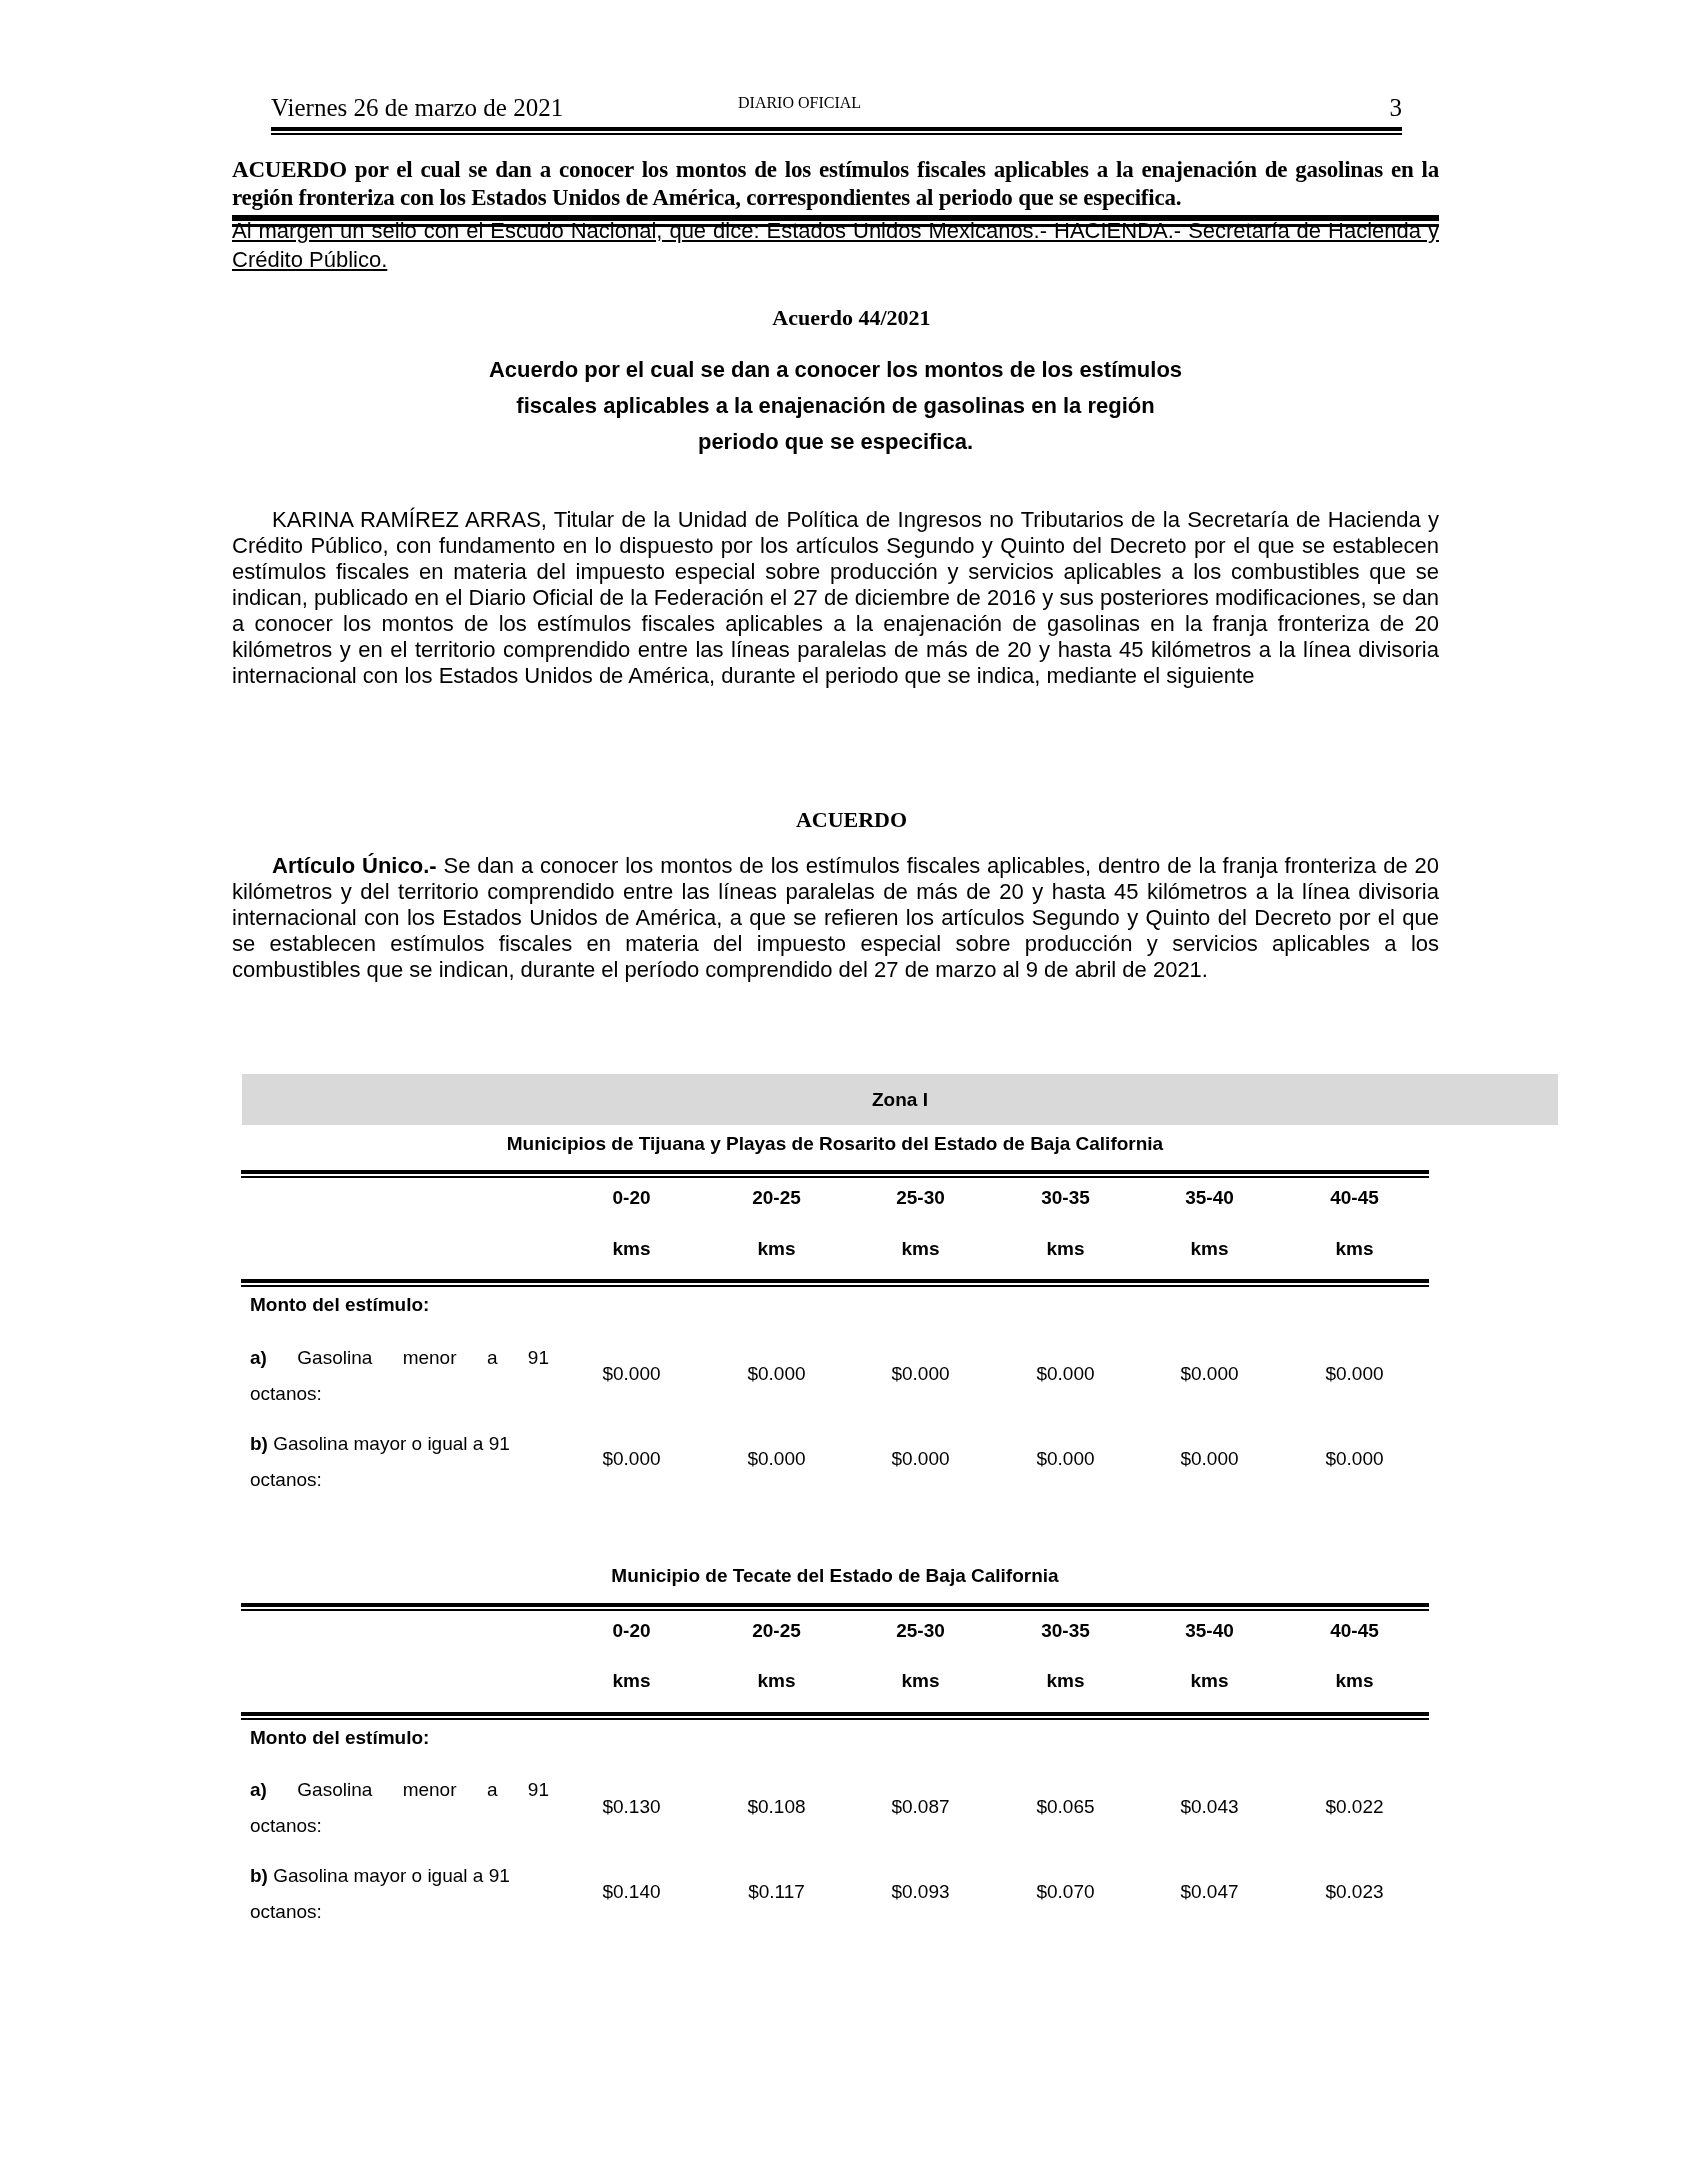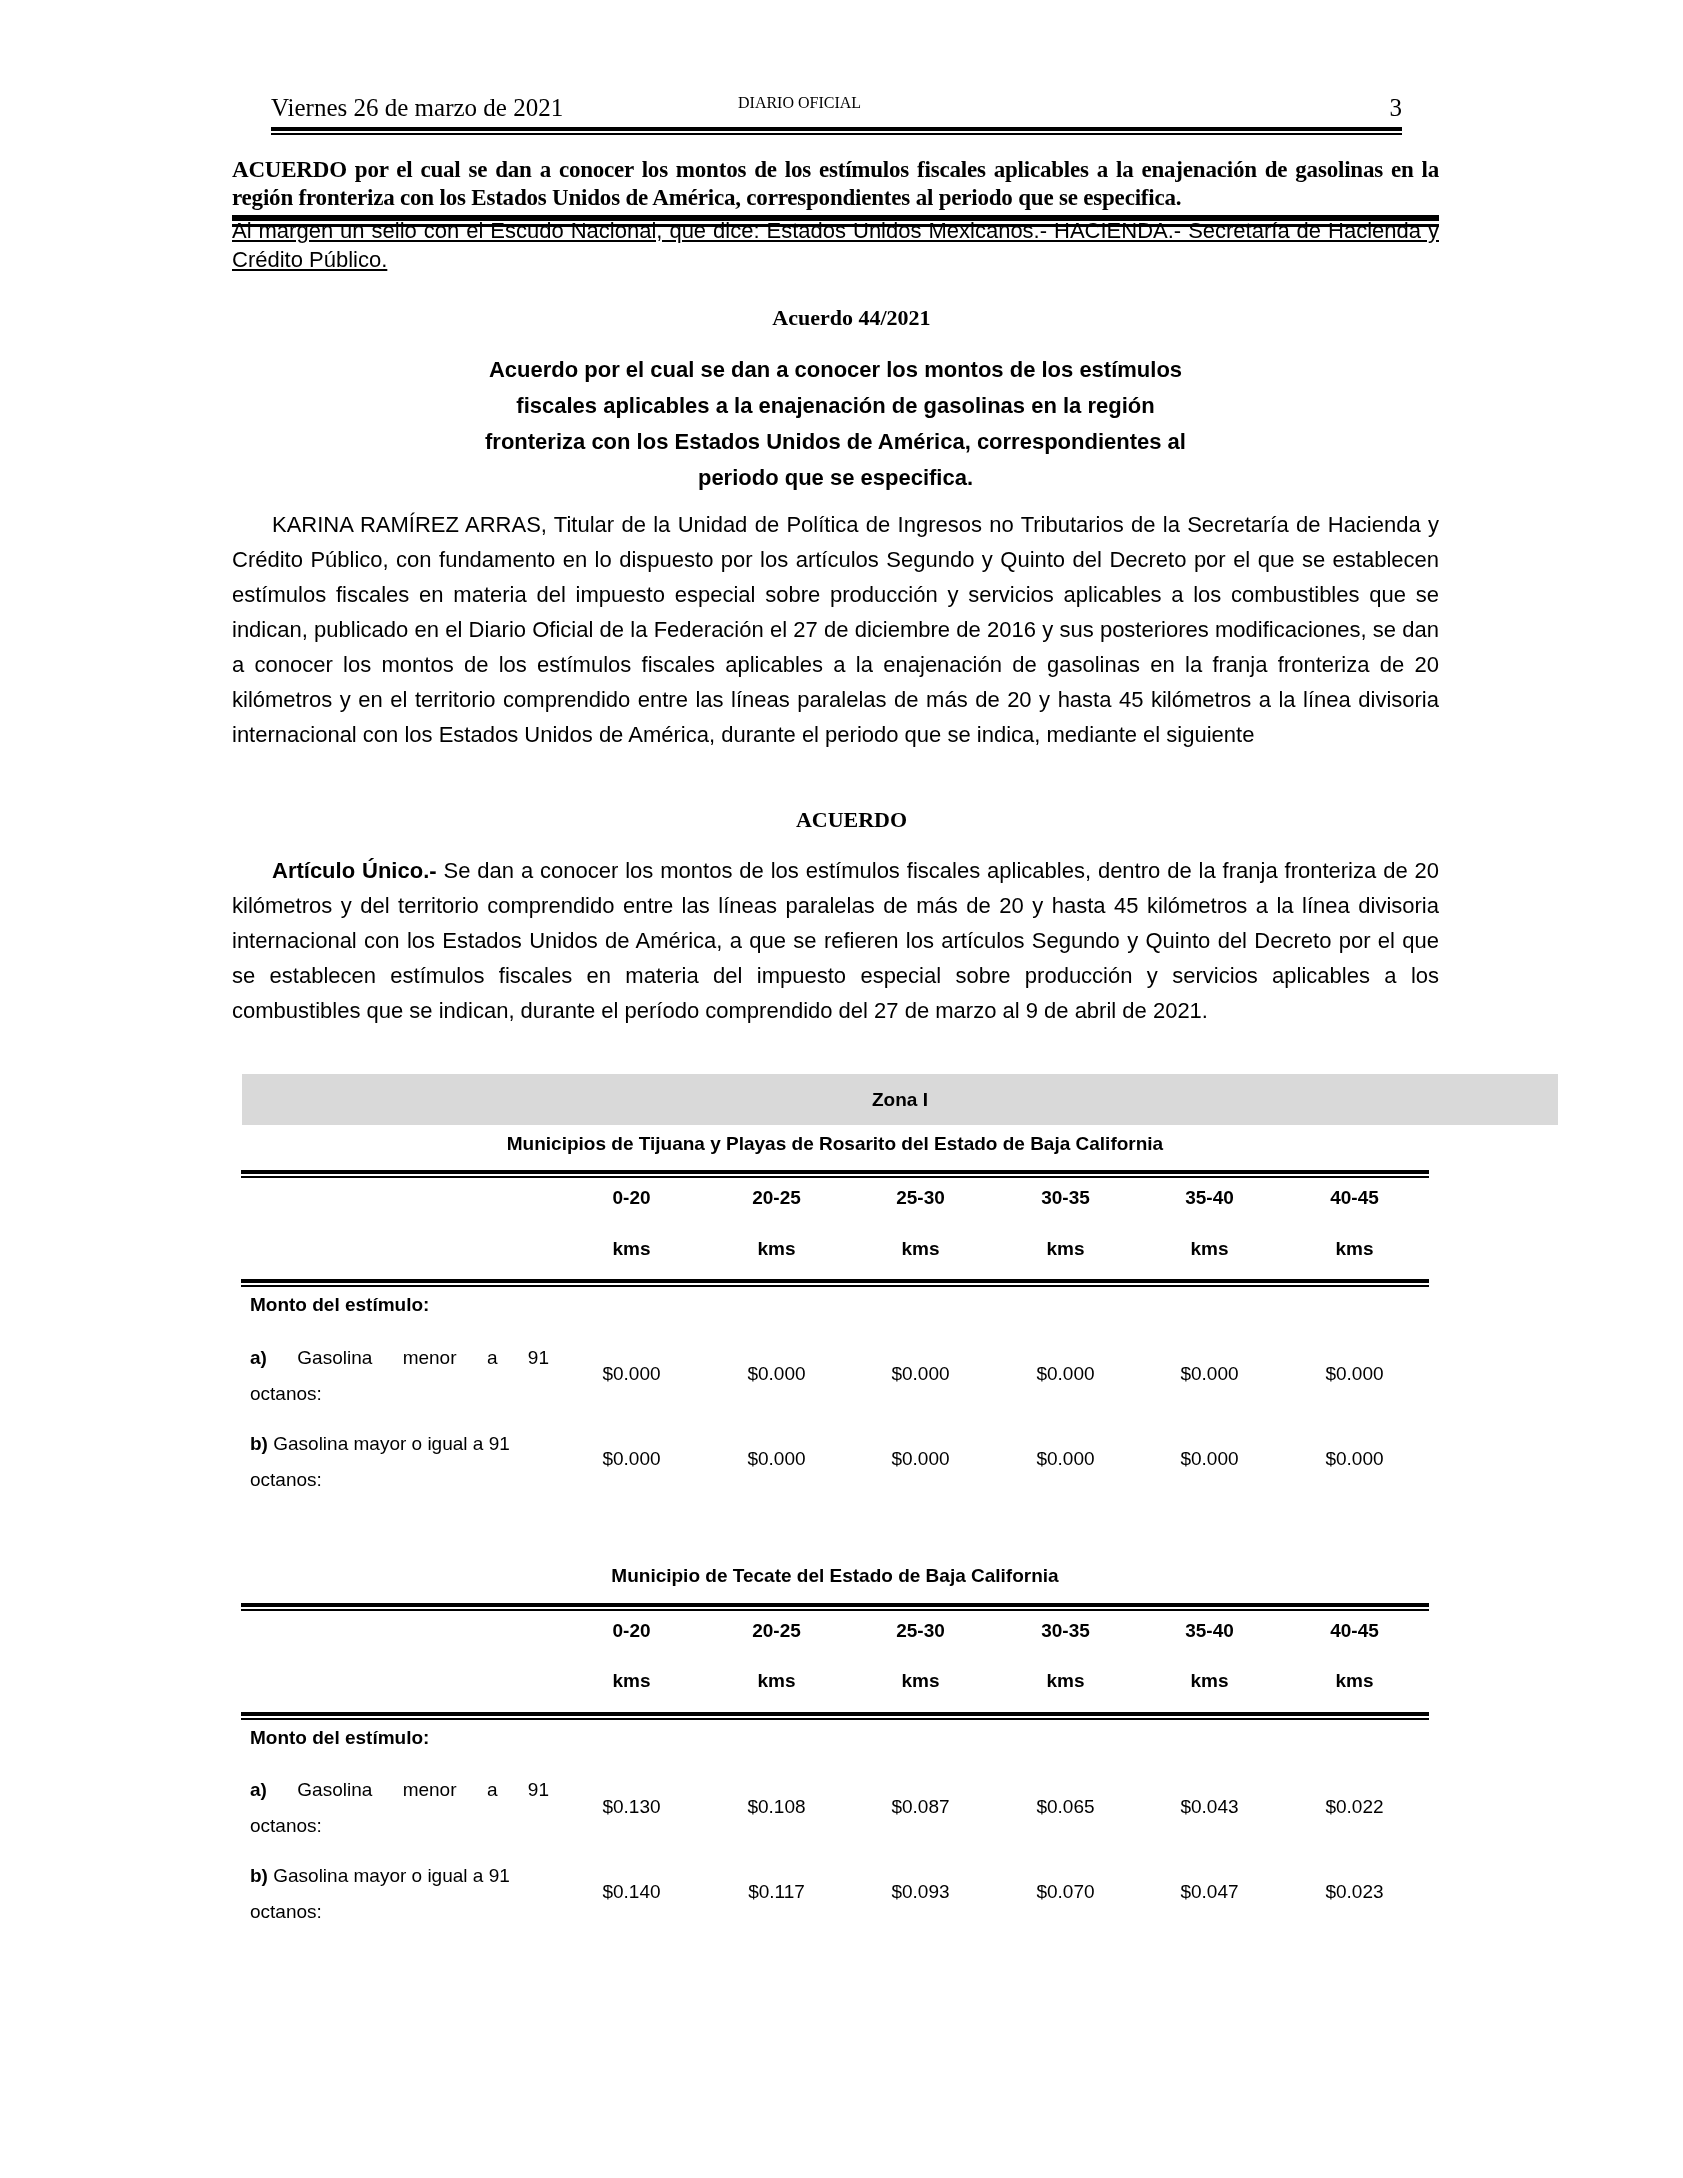--- a/index.html
+++ b/index.html
@@ -6,21 +6,21 @@
   body { width:1683px; height:2178px; position:relative; overflow:hidden; color:#000; }
   .serif { font-family: "Liberation Serif", "DejaVu Serif", serif; }
   .sans { font-family: "Liberation Sans", "DejaVu Sans", sans-serif; }
   #header { position:absolute; left:271px; top:94px; width:1131px; height:40px; }
   #header .h-left { position:absolute; left:0; top:0; font-size:25px; }
   #header .h-center { position:absolute; left:467px; top:0; font-size:16px; }
   #header .h-right { position:absolute; right:0; top:0; font-size:25px; }
   .double-rule { position:absolute; border-top:4px solid #000; border-bottom:2px solid #000; height:2px; }
   #doc-title { position:absolute; left:232px; top:156px; width:1207px; font-size:23px; font-weight:bold; line-height:28px; text-align:justify; letter-spacing:-0.2px; }
   .thick-rule { position:absolute; left:232px; width:1207px; border-top:6px solid #000; border-bottom:3px solid #000; height:3px; }
-  .para { position:absolute; left:232px; width:1207px; font-size:22px; line-height:35px; text-align:justify; }
+  .para { position:absolute; left:232px; width:1207px; font-size:22px; line-height:26px; text-align:justify; }
   .center-bold-serif { position:absolute; left:248px; width:1207px; text-align:center; font-weight:bold; font-size:22px; }
   #subtitle { position:absolute; left:232px; width:1207px; top:352px; text-align:center; font-weight:bold; font-size:22px; line-height:36px; }
   .indent { text-indent:40px; }
   .zone-band { position:absolute; left:242px; width:1316px; top:1074px; height:51px; background:#d9d9d9; text-align:center; font-weight:bold; font-size:19px; line-height:51px; }
   .tbl-caption { position:absolute; left:241px; width:1188px; text-align:center; font-weight:bold; font-size:19px; }
   .tbl-rule { position:absolute; left:241px; width:1188px; border-top:4px solid #000; border-bottom:2px solid #000; height:2px; }
   .col-head { position:absolute; width:119px; text-align:center; font-weight:bold; font-size:19px; }
   .row-label { position:absolute; left:250px; width:299px; font-size:19px; line-height:36px; }
   .cell { position:absolute; width:119px; text-align:center; font-size:19px; }
   b.inline { font-weight:bold; }
@@ -38,21 +38,20 @@
 <div id="doc-title" class="serif">ACUERDO por el cual se dan a conocer los montos de los estímulos fiscales aplicables a la enajenación de gasolinas en la región fronteriza con los Estados Unidos de América, correspondientes al periodo que se especifica.</div>
 <div class="thick-rule" style="top:215px;"></div>
 
 <div class="para sans" style="top:216px; line-height:29px;text-decoration:underline;">Al margen un sello con el Escudo Nacional, que dice: Estados Unidos Mexicanos.- HACIENDA.- Secretaría de Hacienda y Crédito Público.</div>
 
 <div class="center-bold-serif serif" style="top:305px;">Acuerdo 44/2021</div>
 
 <div id="subtitle" class="sans">
   <div>Acuerdo por el cual se dan a conocer los montos de los estímulos</div>
   <div>fiscales aplicables a la enajenación de gasolinas en la región</div>
-  <div>fronteriza con los Estados Unidos de América, correspondientes al</div>
   <div>periodo que se especifica.</div>
 </div>
 
 <div class="para sans indent" style="top:507px;">KARINA RAMÍREZ ARRAS, Titular de la Unidad de Política de Ingresos no Tributarios de la Secretaría de Hacienda y Crédito Público, con fundamento en lo dispuesto por los artículos Segundo y Quinto del Decreto por el que se establecen estímulos fiscales en materia del impuesto especial sobre producción y servicios aplicables a los combustibles que se indican, publicado en el Diario Oficial de la Federación el 27 de diciembre de 2016 y sus posteriores modificaciones, se dan a conocer los montos de los estímulos fiscales aplicables a la enajenación de gasolinas en la franja fronteriza de 20 kilómetros y en el territorio comprendido entre las líneas paralelas de más de 20 y hasta 45 kilómetros a la línea divisoria internacional con los Estados Unidos de América, durante el periodo que se indica, mediante el siguiente</div>
 
 <div class="center-bold-serif serif" style="top:807px;">ACUERDO</div>
 
 <div class="para sans indent" style="top:853px;"><b class="inline">Artículo Único.-</b><span> Se dan a conocer los montos de los estímulos fiscales aplicables, dentro de la franja fronteriza de 20 kilómetros y del territorio comprendido entre las líneas paralelas de más de 20 y hasta 45 kilómetros a la línea divisoria internacional con los Estados Unidos de América, a que se refieren los artículos Segundo y Quinto del Decreto por el que se establecen estímulos fiscales en materia del impuesto especial sobre producción y servicios aplicables a los combustibles que se indican, durante el período comprendido del 27 de marzo al 9 de abril de 2021.</span></div>
 
 <div class="zone-band sans">Zona I</div>

